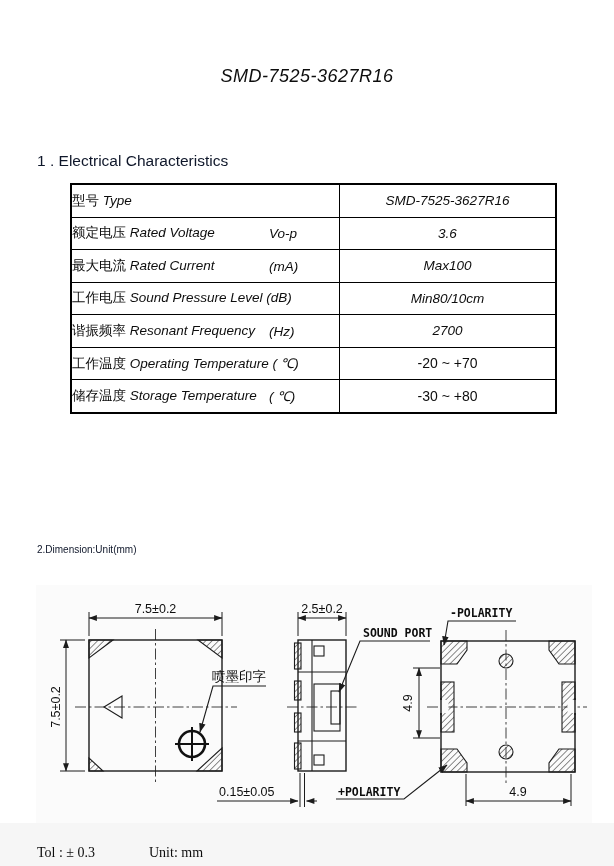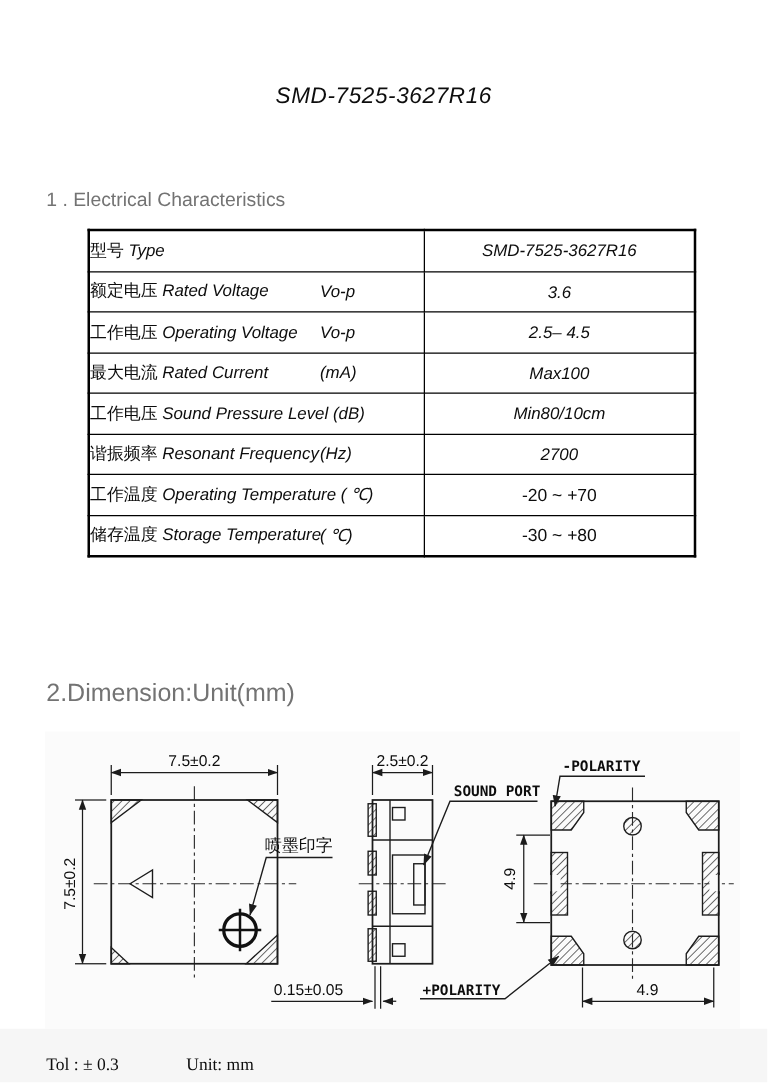--- a/index.html
+++ b/index.html
@@ -7,39 +7,39 @@
   .page {
     position:relative; width:614px; height:866px; background:#ffffff;
     overflow:hidden; color:#111;
   }
   .doc-title {
     position:absolute; top:66px; left:0; width:614px;
     text-align:center; font-size:18px; font-style:italic; font-weight:400;
     letter-spacing:0.5px; color:#0d0d0d; margin:0;
   }
   .section-heading {
-    position:absolute; left:37px; font-size:15.5px; font-weight:400; color:#737373; margin:0;text-align:right;
+    position:absolute; left:37px; font-size:15.5px; font-weight:400; color:#0f172a; margin:0;text-align:right;
   }
   #sec1 { top:152px; }
-  #sec2 { top:544px; font-size:20px; }
+  #sec2 { top:544px; font-size:10px; }
   table.spec-table {
     position:absolute; left:70px; top:183px; width:482px;
     border-collapse:collapse; table-layout:fixed;
   }
   table.spec-table td {
     border:1.6px solid #000; height:31.5px; font-size:13.5px;
     padding:0; vertical-align:middle; color:#0d0d0d;
   }
   table.spec-table { border:2.5px solid #000; }
   td.label-cell { width:267px; position:relative; padding-left:6px; }
   td.value-cell { width:215px; text-align:center; font-style:italic; }
   td.value-cell.upright { font-style:normal; font-size:14px; }
   .cn { font-style:normal; }
   .en { font-style:italic; }
-  .unit { font-style:italic; position:absolute; left:184px; top:50%; transform:translateY(-50%); white-space:pre; }
+  .unit { font-style:italic; position:absolute; left:197px; top:50%; transform:translateY(-50%); white-space:pre; }
   .drawing-svg { position:absolute; left:0; top:585px; }
   .footer-strip { position:absolute; left:0; top:823px; width:614px; height:43px; background:#f6f6f6; }
   .footer-text { position:absolute; top:845px; font-family:"Liberation Serif", serif; font-size:14px; color:#0d0d0d; }
   #footer-tol { left:37px; }
   #footer-unit { left:149px; }
   
   .outline { fill:none; stroke:#1c1c1c; stroke-width:1.4; }
   .thin    { fill:none; stroke:#1c1c1c; stroke-width:1.1; }
   .cline   { fill:none; stroke:#2a2a2a; stroke-width:0.9; stroke-dasharray:11 3 2.5 3; }
   .dim     { fill:none; stroke:#1c1c1c; stroke-width:1; }
@@ -61,24 +61,20 @@
     <tbody>
       <tr>
         <td class="label-cell"><span class="cn">型号</span> <span class="en">Type</span><span class="unit"></span></td>
         <td class="value-cell">SMD-7525-3627R16</td>
       </tr>
       <tr>
         <td class="label-cell"><span class="cn">额定电压</span> <span class="en">Rated Voltage</span><span class="unit">Vo-p</span></td>
         <td class="value-cell">3.6</td>
       </tr>
       <tr>
-        <td class="label-cell"><span class="cn">工作电压</span> <span class="en">Operating Voltage</span><span class="unit">Vo-p</span></td>
-        <td class="value-cell">2.5– 4.5</td>
-      </tr>
-      <tr>
         <td class="label-cell"><span class="cn">最大电流</span> <span class="en">Rated Current</span><span class="unit">(mA)</span></td>
         <td class="value-cell">Max100</td>
       </tr>
       <tr>
         <td class="label-cell"><span class="cn">工作电压</span> <span class="en">Sound Pressure Level (dB)</span><span class="unit"></span></td>
         <td class="value-cell">Min80/10cm</td>
       </tr>
       <tr>
         <td class="label-cell"><span class="cn">谐振频率</span> <span class="en">Resonant Frequency</span><span class="unit">(Hz)</span></td>
         <td class="value-cell">2700</td>

